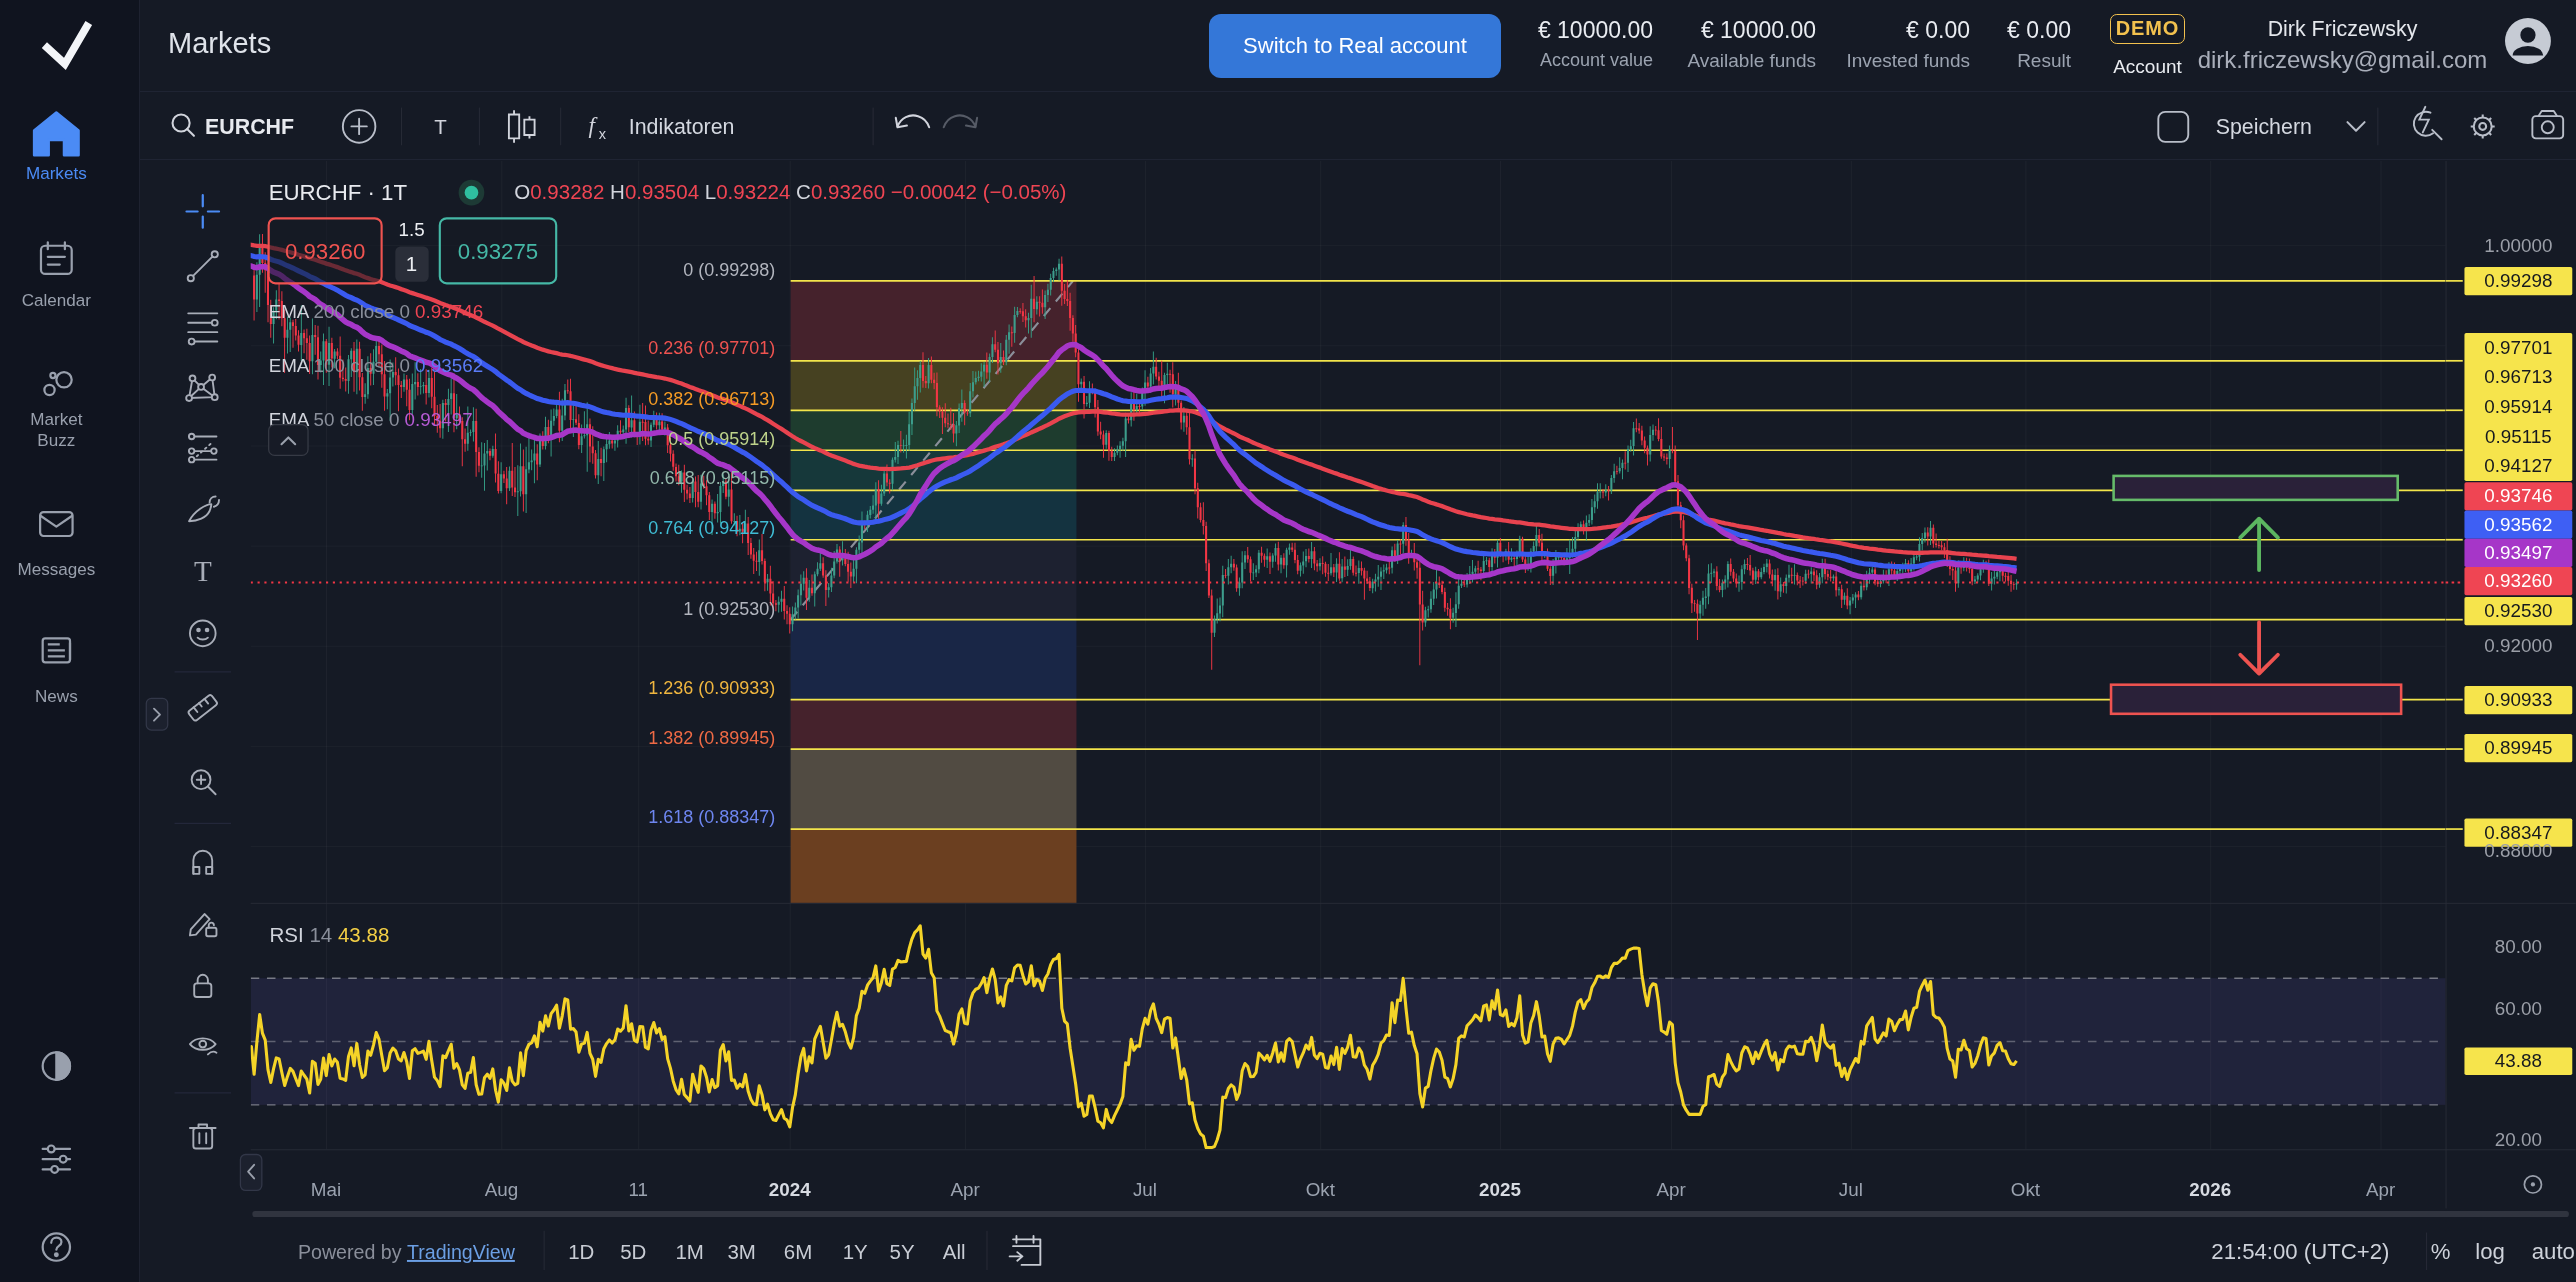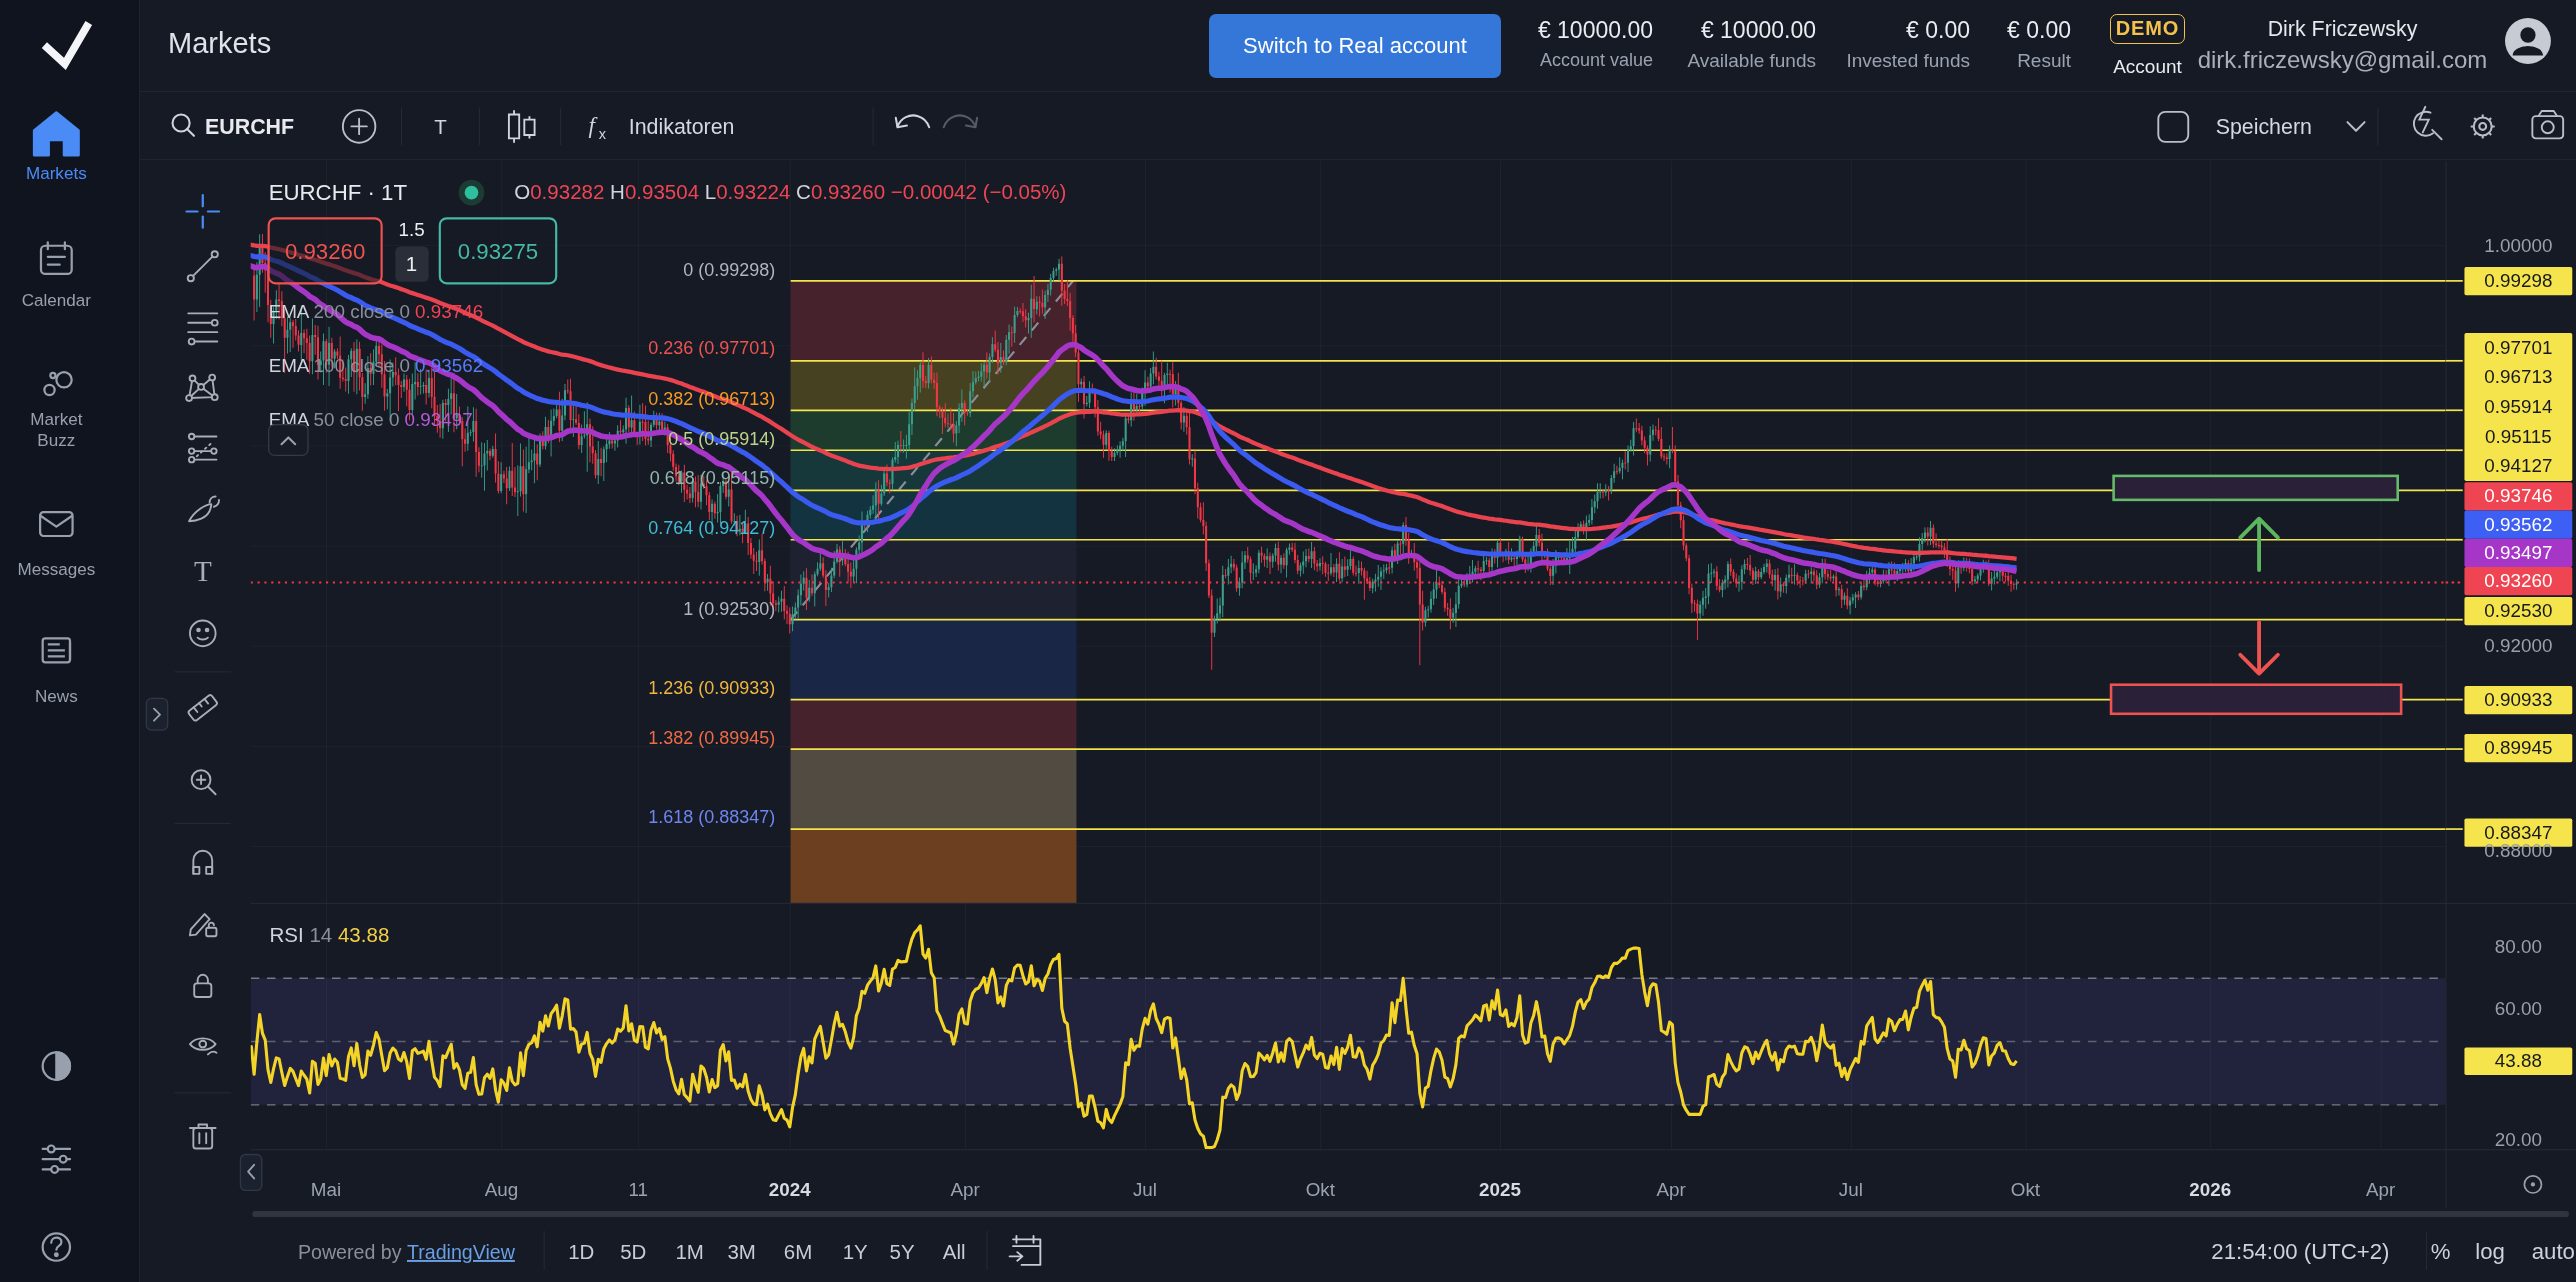--- a/index.html
+++ b/index.html
@@ -47,21 +47,21 @@
     <g stroke="#99a0ad" fill="none" stroke-width="2.6">
       <circle cx="66" cy="1459" r="16"></circle>
       <path d="M60 1454c0-8 12-8 12-1c0 5-6 4-6 9" stroke-linecap="round"></path>
         <circle cx="66" cy="1468" r="1.6" fill="#99a0ad"></circle>
     </g>
   </svg>
 </div>
 
 <div class="abs" style="left:140px;top:0;width:2436px;height:92px;background:#151a25;border-bottom:0.9px solid #1f2433">
   <div class="abs" style="left:28px;top:27px;font-size:29px;color:#dfe3ea">Markets</div>
-  <div class="abs" style="left:1069px;top:13.7px;width:292px;height:64px;background:#3477d8;border-radius:7px;color:#fff;font-size:22px;text-align:center;line-height:64px">Switch to Real account</div>
+  <div class="abs" style="left:1069px;top:13.7px;width:292px;height:64px;background:#3477d8;border-radius:12px;color:#fff;font-size:22px;text-align:center;line-height:64px">Switch to Real account</div>
   <div class="abs" style="right:923px;top:0;width:205px;text-align:right">
     <div style="margin-top:17px;font-size:23px;color:#e9ecf1">€ 10000.00</div>
     <div style="margin-top:6px;font-size:18px;color:#9ba3b0">Account value</div>
   </div>
   <div class="abs" style="right:760px;top:0;width:205px;text-align:right">
     <div style="margin-top:17px;font-size:23px;color:#e9ecf1">€ 10000.00</div>
     <div style="margin-top:6px;font-size:19px;color:#9ba3b0">Available funds</div>
   </div>
   <div class="abs" style="right:606px;top:0;width:205px;text-align:right">
     <div style="margin-top:17px;font-size:23px;color:#e9ecf1">€ 0.00</div>

